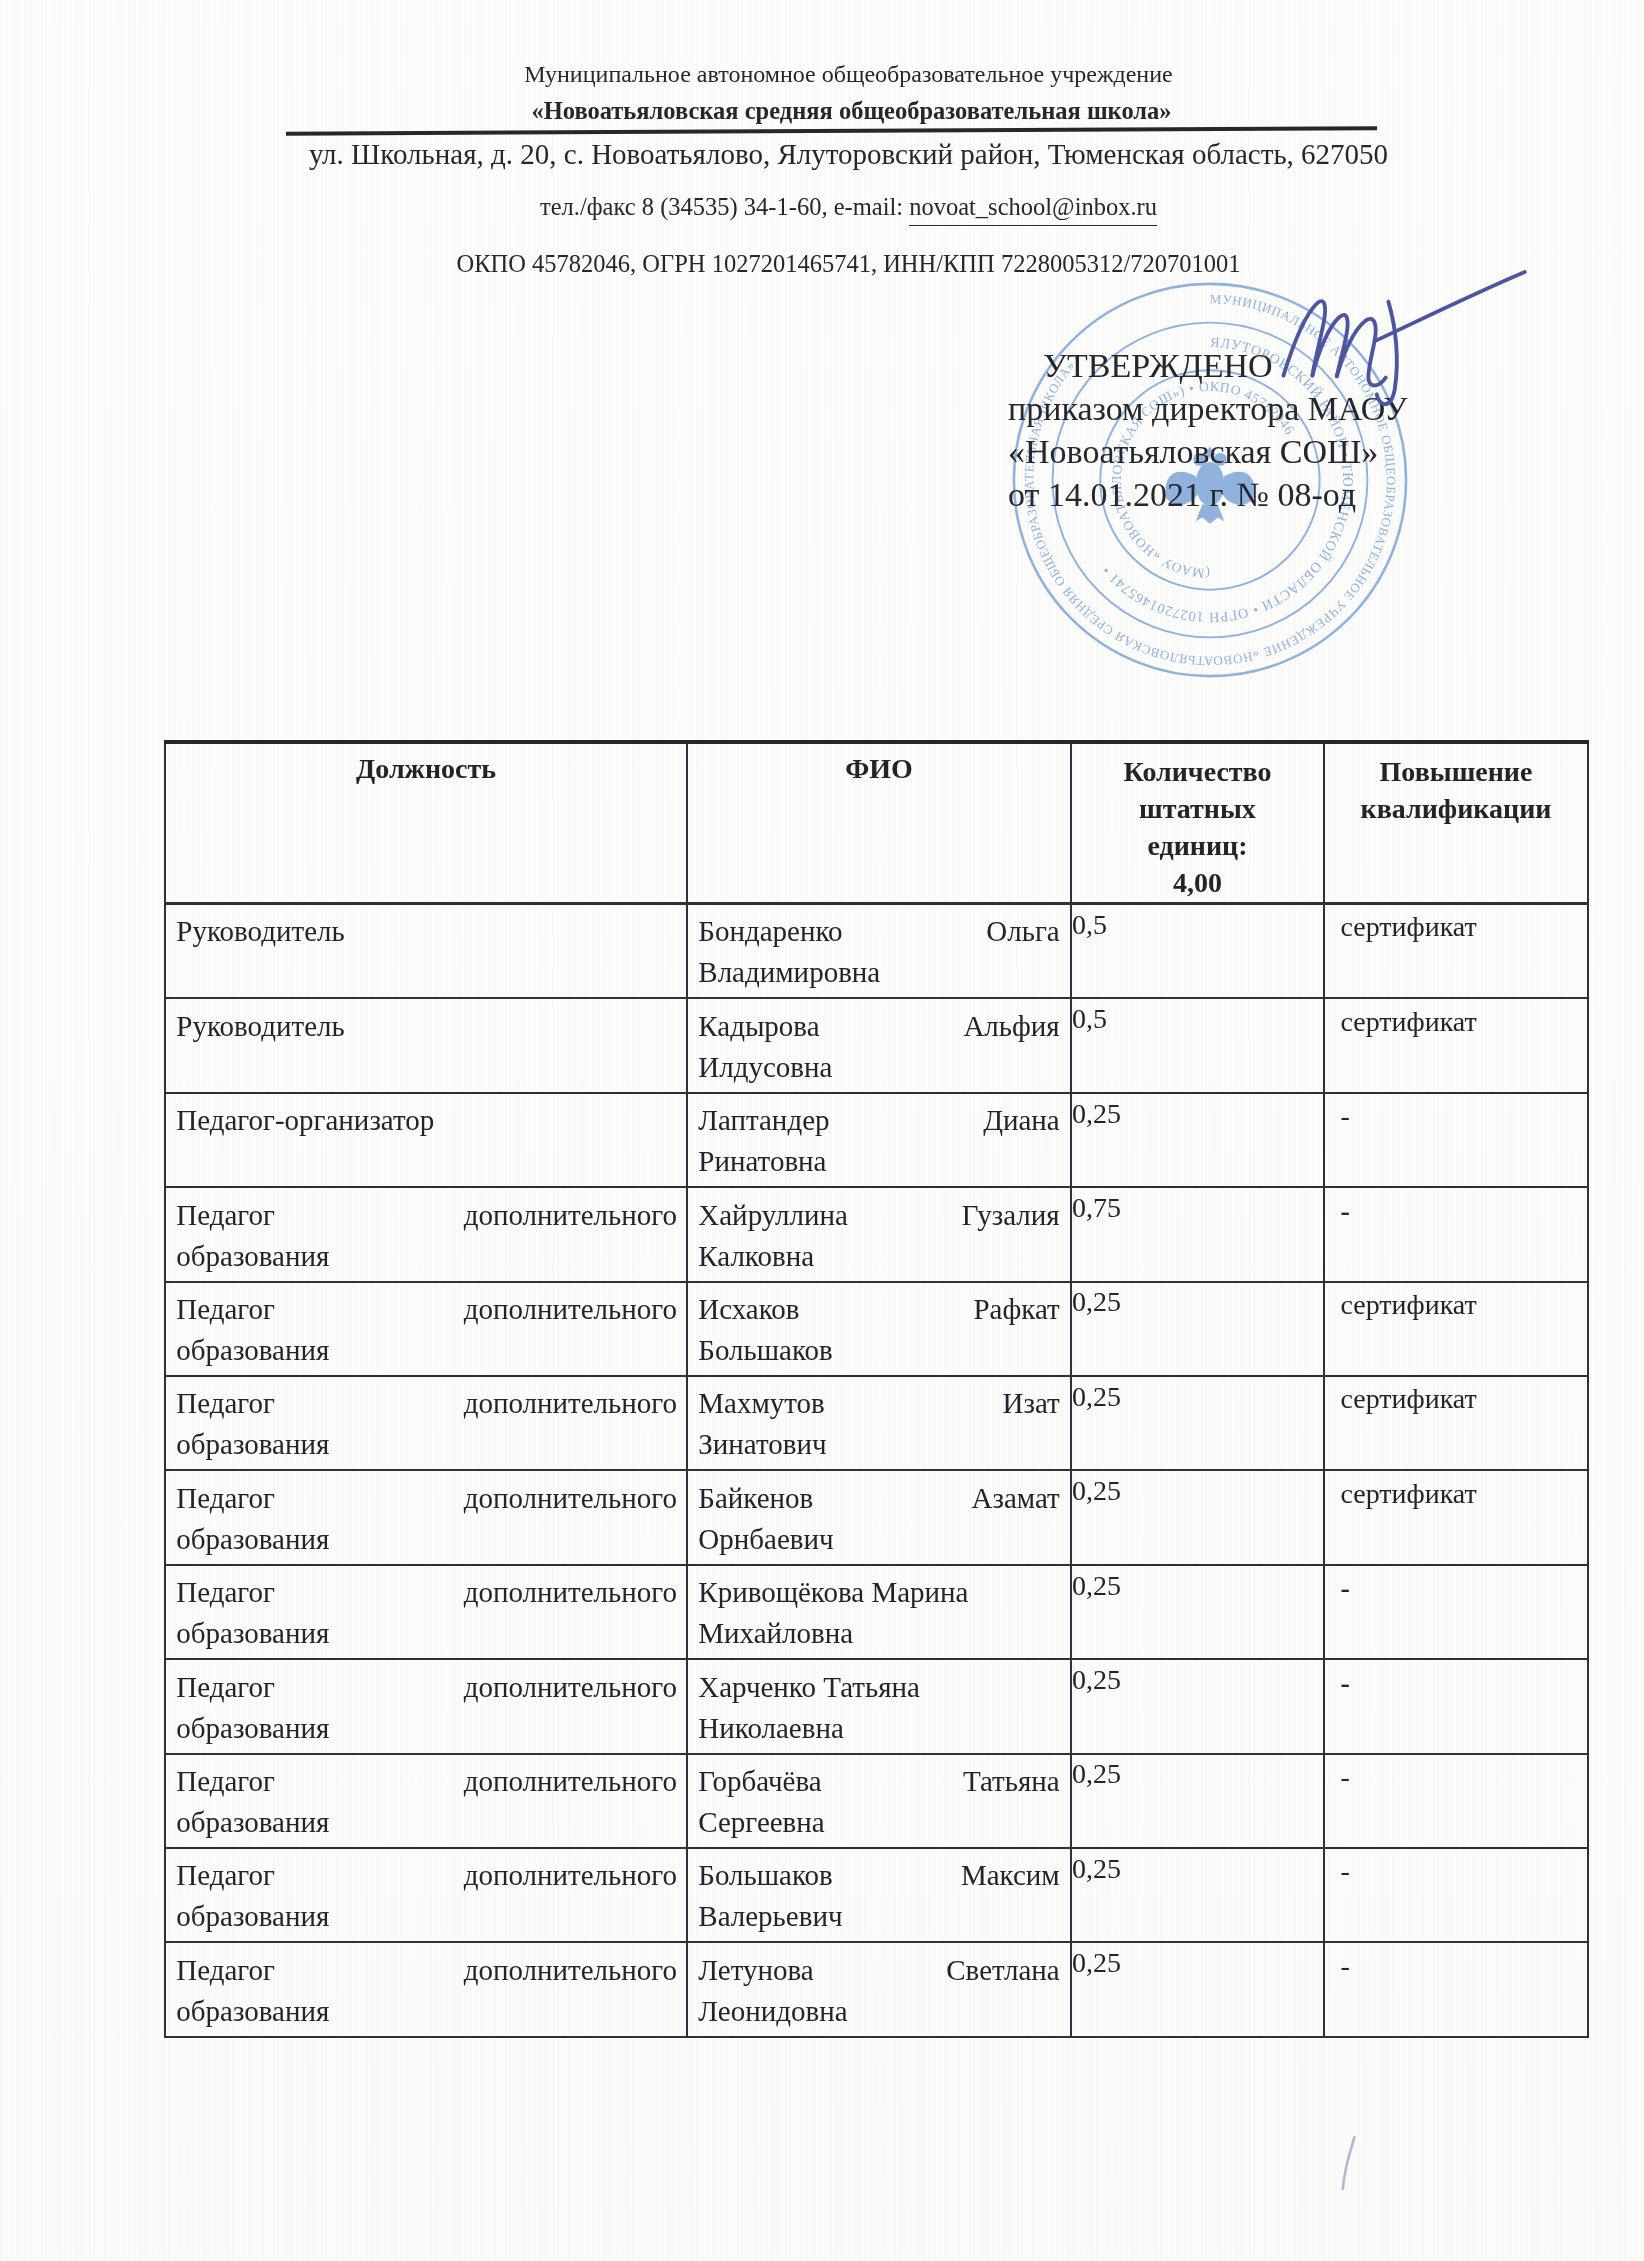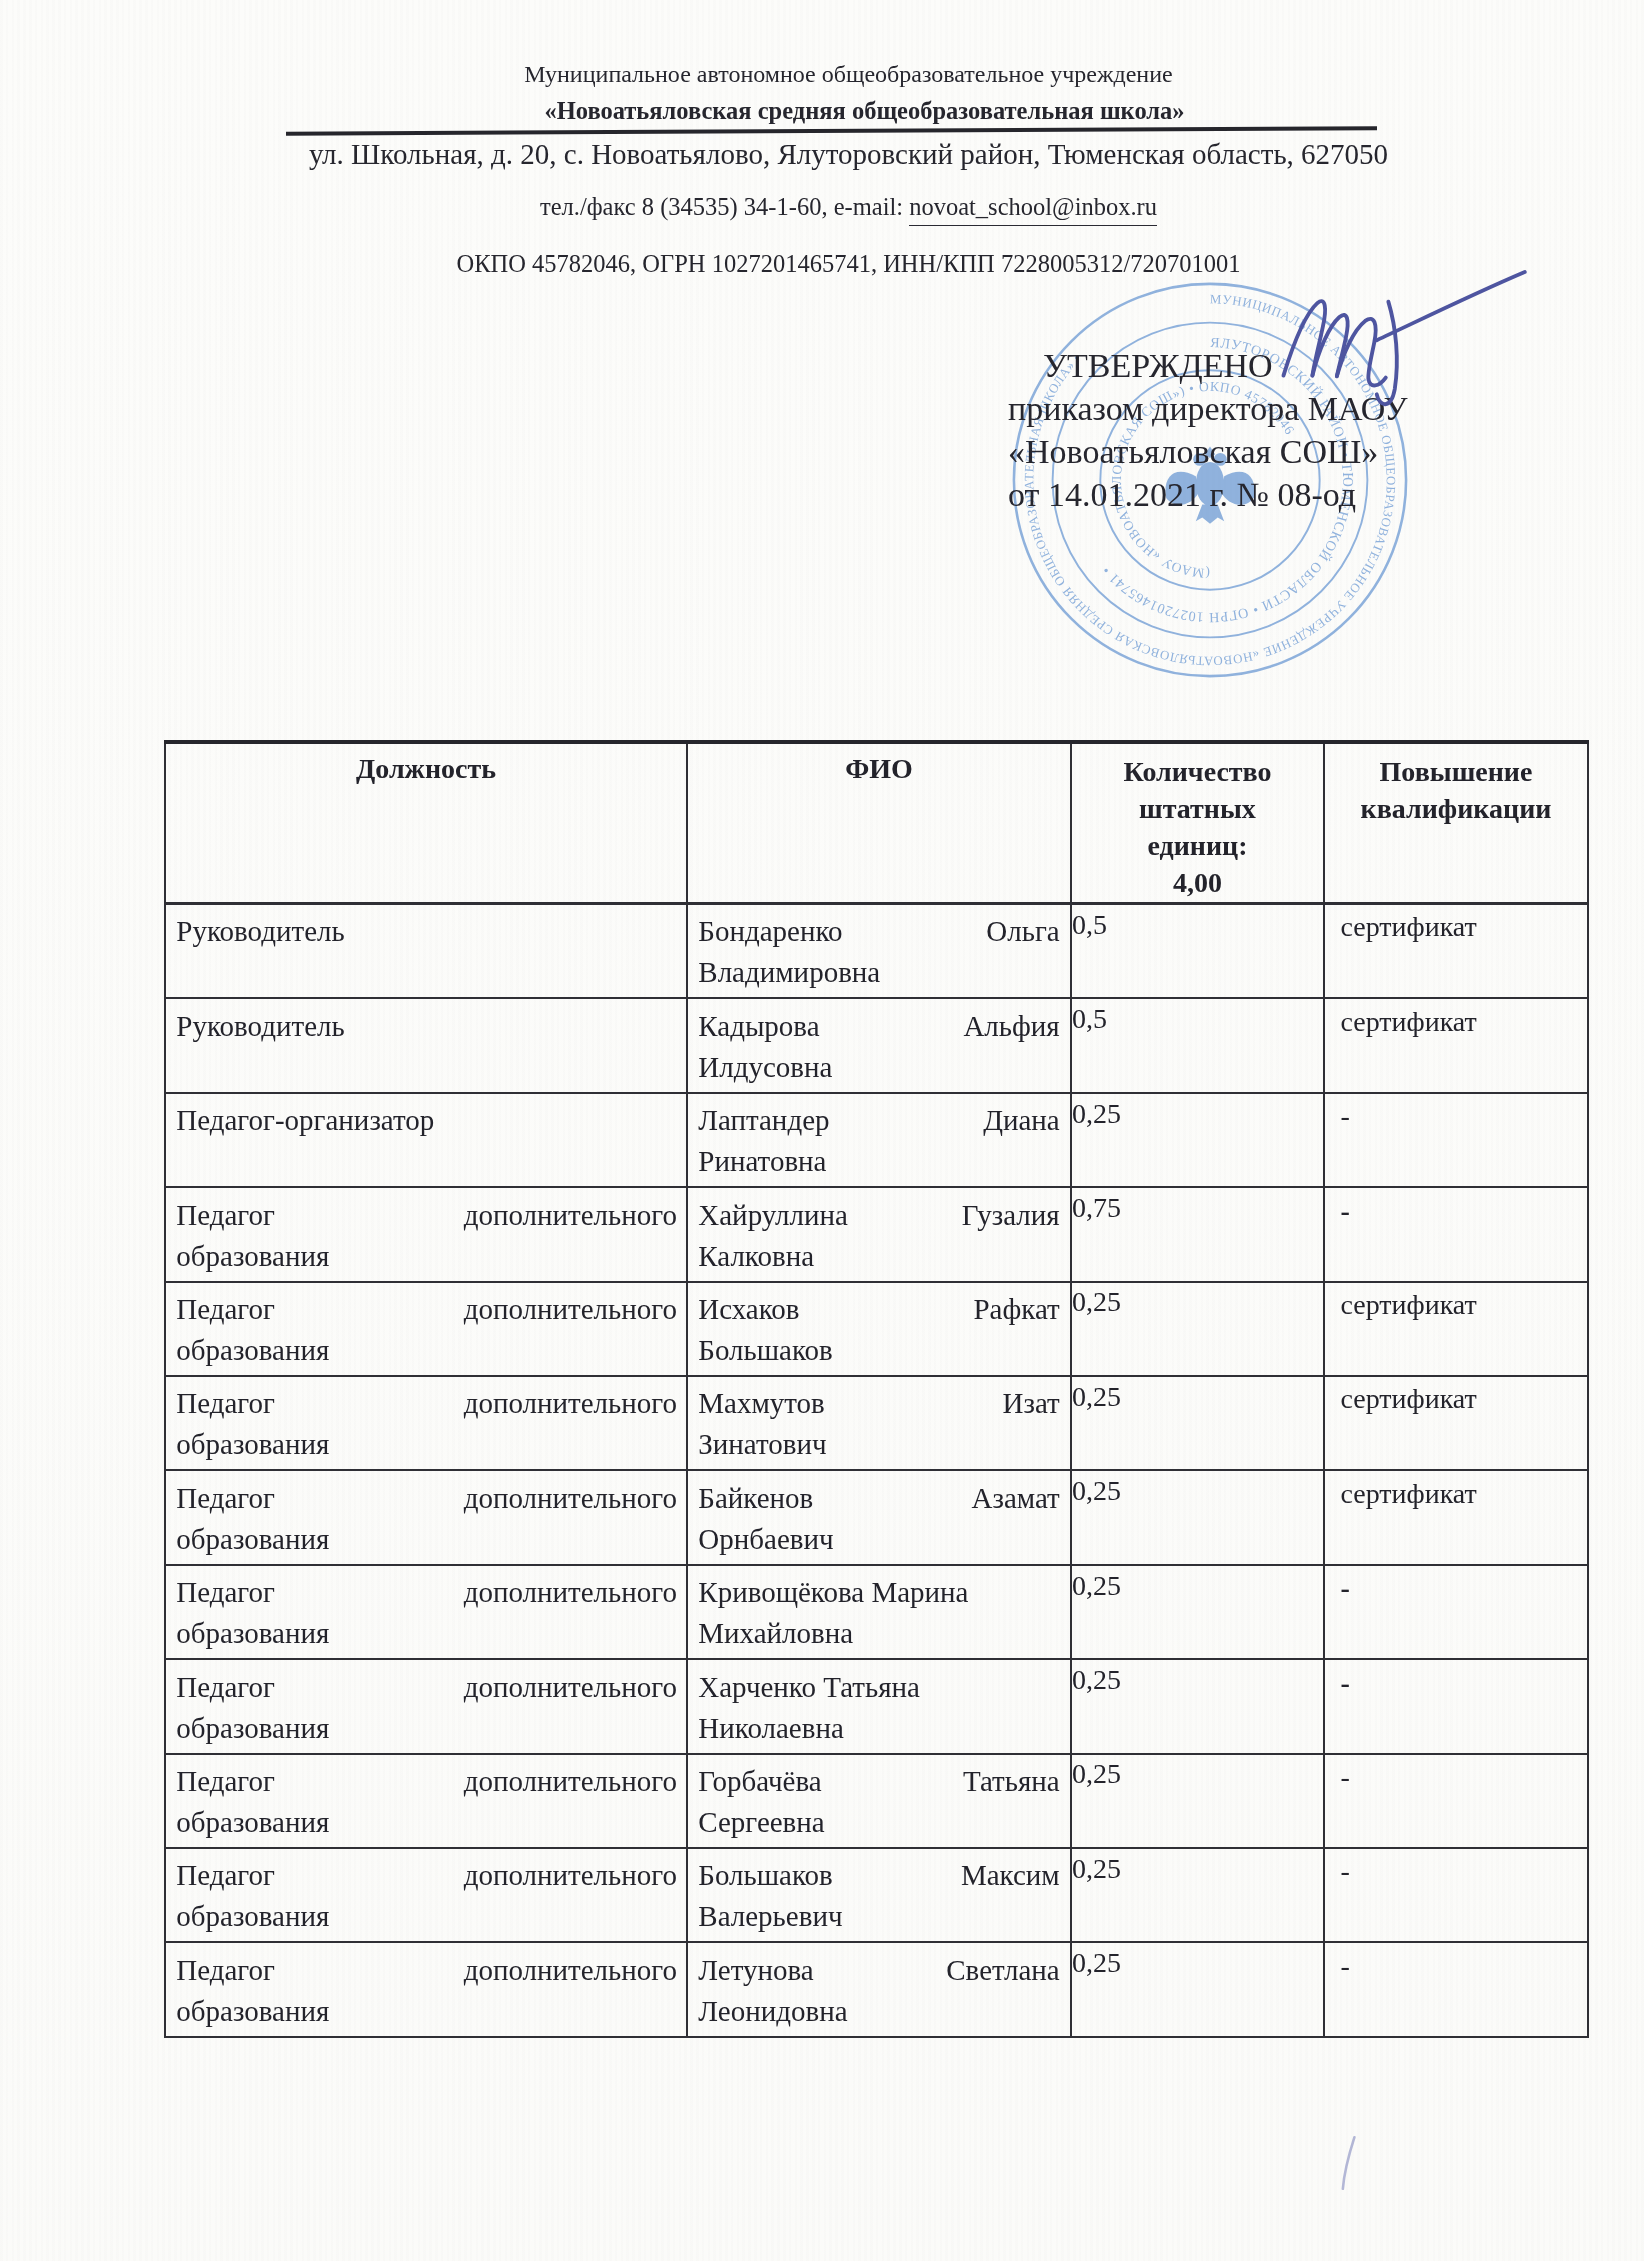--- a/index.html
+++ b/index.html
@@ -8,21 +8,21 @@
     background:
       repeating-linear-gradient(90deg, rgba(120,120,125,0.018) 0 2.6px, rgba(0,0,0,0) 2.6px 5.8px),
       linear-gradient(#fcfcfa,#fbfbf9);
     overflow:hidden;
     font-family:"Liberation Serif","DejaVu Serif",serif;
     color:#26262e;
   }
   
   .letterhead{position:absolute;left:110px;top:0;width:1477px;text-align:center;}
   .org-line1{position:absolute;left:0;width:100%;top:59px;font-size:24px;line-height:30px;}
-  .org-line2{position:absolute;left:16px;width:100%;top:95px;font-size:24.5px;line-height:31px;font-weight:bold;}
+  .org-line2{position:absolute;left:3px;width:100%;top:95px;font-size:24.5px;line-height:31px;font-weight:bold;}
   .head-rule{position:absolute;left:176px;top:129px;width:1091px;height:3.9px;background:#26262c;transform:rotate(-0.28deg);}
   .addr-line{position:absolute;left:0;width:100%;top:139px;font-size:29px;line-height:31px;}
   .phone-line{position:absolute;left:0;width:100%;top:191px;font-size:24.5px;line-height:31px;}
   .email{border-bottom:1.9px solid #2a2a33;padding-bottom:5px;}
   .codes-line{position:absolute;left:0;width:100%;top:248px;font-size:24.5px;line-height:31px;}
   
   .stamp{position:absolute;left:1001px;top:271px;width:418px;height:418px;opacity:0.62;}
   
   .approval{position:absolute;left:1008px;top:344px;font-size:34px;line-height:43px;}
   .approved-row{padding-left:35px;white-space:nowrap;}

